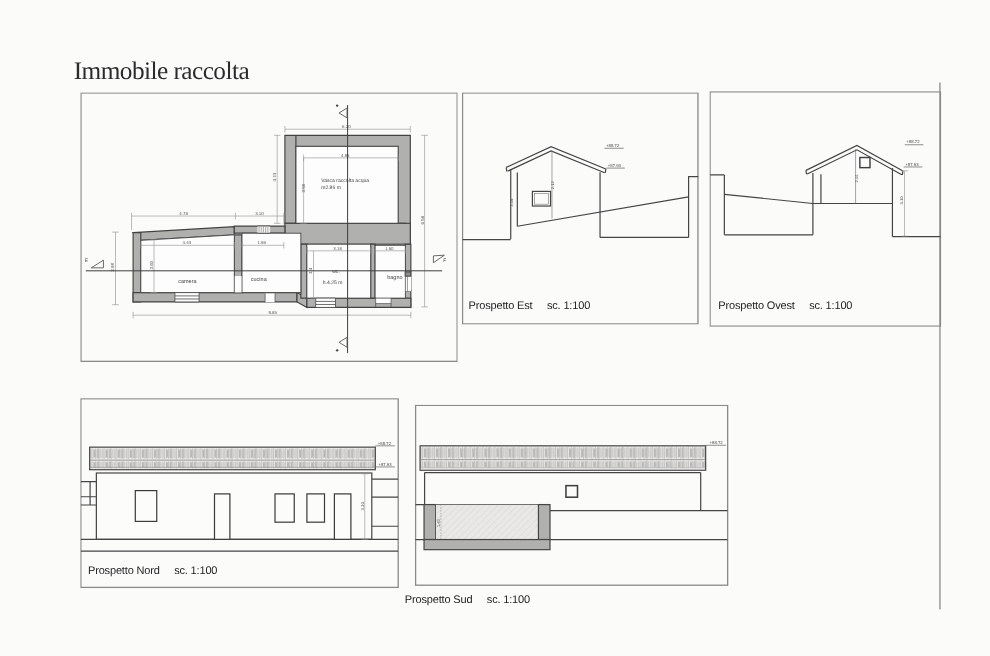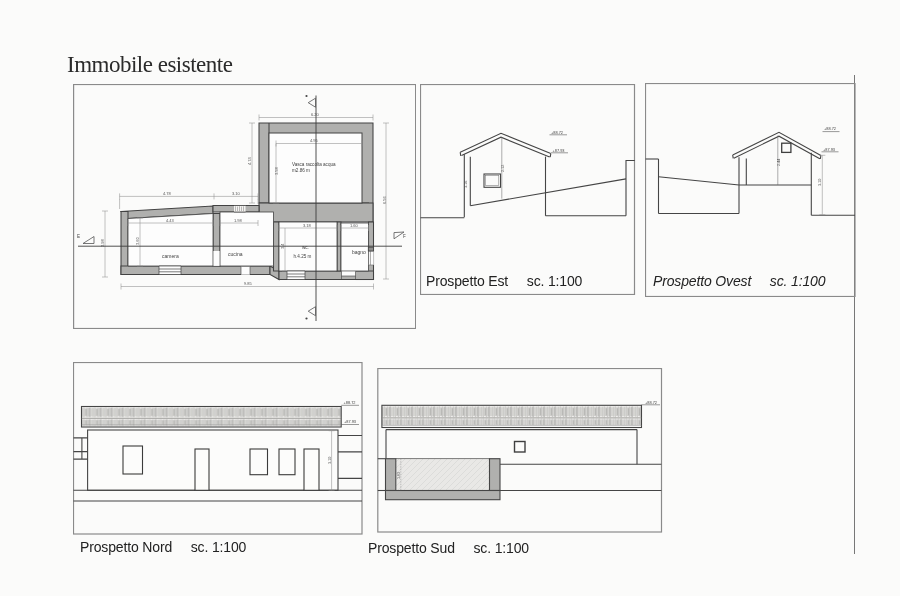--- a/index.html
+++ b/index.html
@@ -1,25 +1,25 @@
 <!DOCTYPE html>
 <html><head>
 <meta charset="utf-8">
 <style>
   html,body{margin:0;padding:0;}
   body{width:900px;height:596px;background:#fbfbfa;position:relative;overflow:hidden;
        font-family:"Liberation Sans", sans-serif;-webkit-font-smoothing:antialiased;}
   .abs{position:absolute;}
-  .cap{position:absolute;color:#222;font-size:14px;letter-spacing:-0.15px;white-space:pre;}
+  .cap{position:absolute;color:#222;font-size:10px;letter-spacing:-0.15px;white-space:pre;}
   svg{display:block;}
 </style>
 </head>
 <body>
 
-<div class="abs" style="left:67px;top:52px;font-family:'Liberation Serif',serif;font-size:23px;color:#2b2b2b;letter-spacing:-0.5px;">Immobile esistente</div>
+<div class="abs" style="left:67px;top:52px;font-family:'Liberation Serif',serif;font-size:23px;color:#2b2b2b;letter-spacing:-0.5px;">Immobile raccolta</div>
 
 <div class="abs" style="left:854px;top:75px;width:1.2px;height:479px;background:#777;"></div>
 
 <svg class="abs" style="left:73px;top:84px;" width="343" height="245" viewBox="73 84 343 245">
 
   <rect x="73.6" y="84.5" width="342" height="244" fill="none" stroke="#8a8a8a" stroke-width="1.2"></rect>
   <g stroke-linecap="butt" stroke-linejoin="miter">
 
   <g fill="#b0b0ae" stroke="#424242" stroke-width="1.05">
     <path d="M259,123 L373,123 L373,222 L368.5,222 L368.5,203 L259,203 Z M259,123 L269,123 L269,203 L259,203 Z"></path>
@@ -242,21 +242,21 @@
     <text x="824" y="130.4" font-size="3.9" fill="#444">+88.72</text>
   </g>
 
   <g>
     <path d="M821.5,151.8 H838.5" stroke="#555" stroke-width="0.6" fill="none"></path>
     <text x="823" y="150.6" font-size="3.9" fill="#444">+87.93</text>
   </g>
   </g>
 </svg>
 
-<div class="cap" style="left:653px;top:273px;font-style:italic;">Prospetto Ovest     sc. 1:100</div>
+<div class="cap" style="left:653px;top:273px;">Prospetto Ovest     sc. 1:100</div>
 
 <svg class="abs" style="left:73px;top:362px;" width="290" height="173" viewBox="73 362 290 173">
 
   <rect x="73.5" y="362.5" width="288.5" height="171.5" fill="none" stroke="#8a8a8a" stroke-width="1.2"></rect>
   <defs>
     <pattern id="tileNa" width="11" height="11.3" patternUnits="userSpaceOnUse" patternTransform="translate(81.5 406.9)">
       <rect width="11" height="11.3" fill="#f2f1ef"></rect>
       <path d="M0.7,0.9 v9.2 M2.3,0.5 v10 M3.8,1.3 v8.2 M5.4,0.7 v9.6 M7,1.1 v8.8 M8.6,0.6 v9.8 M10.1,1.2 v8.4" stroke="#a9a9a7" stroke-width="0.65" fill="none"></path>
       <path d="M1.5,1.5 v7.8 M6.2,1.7 v7.6 M9.4,1.4 v8" stroke="#cbcbc9" stroke-width="0.55" fill="none"></path>
       <path d="M4.6,2 v7 M7.8,0.9 v9" stroke="#8b8b89" stroke-width="0.5" fill="none"></path>
@@ -306,21 +306,21 @@
     <text x="343.5" y="404.2" font-size="3.9" fill="#444">+88.72</text>
   </g>
 
   <g>
     <path d="M341.2,424.5 H359" stroke="#555" stroke-width="0.6" fill="none"></path>
     <text x="344" y="423.4" font-size="3.9" fill="#444">+87.93</text>
   </g>
   </g>
 </svg>
 
-<div class="cap" style="left:80px;top:539px;text-align:right;">Prospetto Nord     sc. 1:100</div>
+<div class="cap" style="left:80px;top:514px;text-align:right;">Prospetto Nord     sc. 1:100</div>
 
 <svg class="abs" style="left:377px;top:368px;" width="286" height="165" viewBox="377 368 286 165">
 
   <rect x="377.8" y="368.5" width="283.7" height="163.5" fill="none" stroke="#8a8a8a" stroke-width="1.2"></rect>
   <defs>
     <pattern id="tileSa" width="11" height="12.2" patternUnits="userSpaceOnUse" patternTransform="translate(381.9 405.7)">
       <rect width="11" height="12.2" fill="#f2f1ef"></rect>
       <path d="M0.7,1 v10 M2.3,0.5 v11 M3.8,1.4 v9 M5.4,0.7 v10.6 M7,1.2 v9.6 M8.6,0.6 v10.8 M10.1,1.3 v9.2" stroke="#a9a9a7" stroke-width="0.65" fill="none"></path>
       <path d="M1.5,1.6 v8.6 M6.2,1.8 v8.4 M9.4,1.5 v8.8" stroke="#cbcbc9" stroke-width="0.55" fill="none"></path>
       <path d="M4.6,2.2 v7.7 M7.8,1 v10" stroke="#8b8b89" stroke-width="0.5" fill="none"></path>

